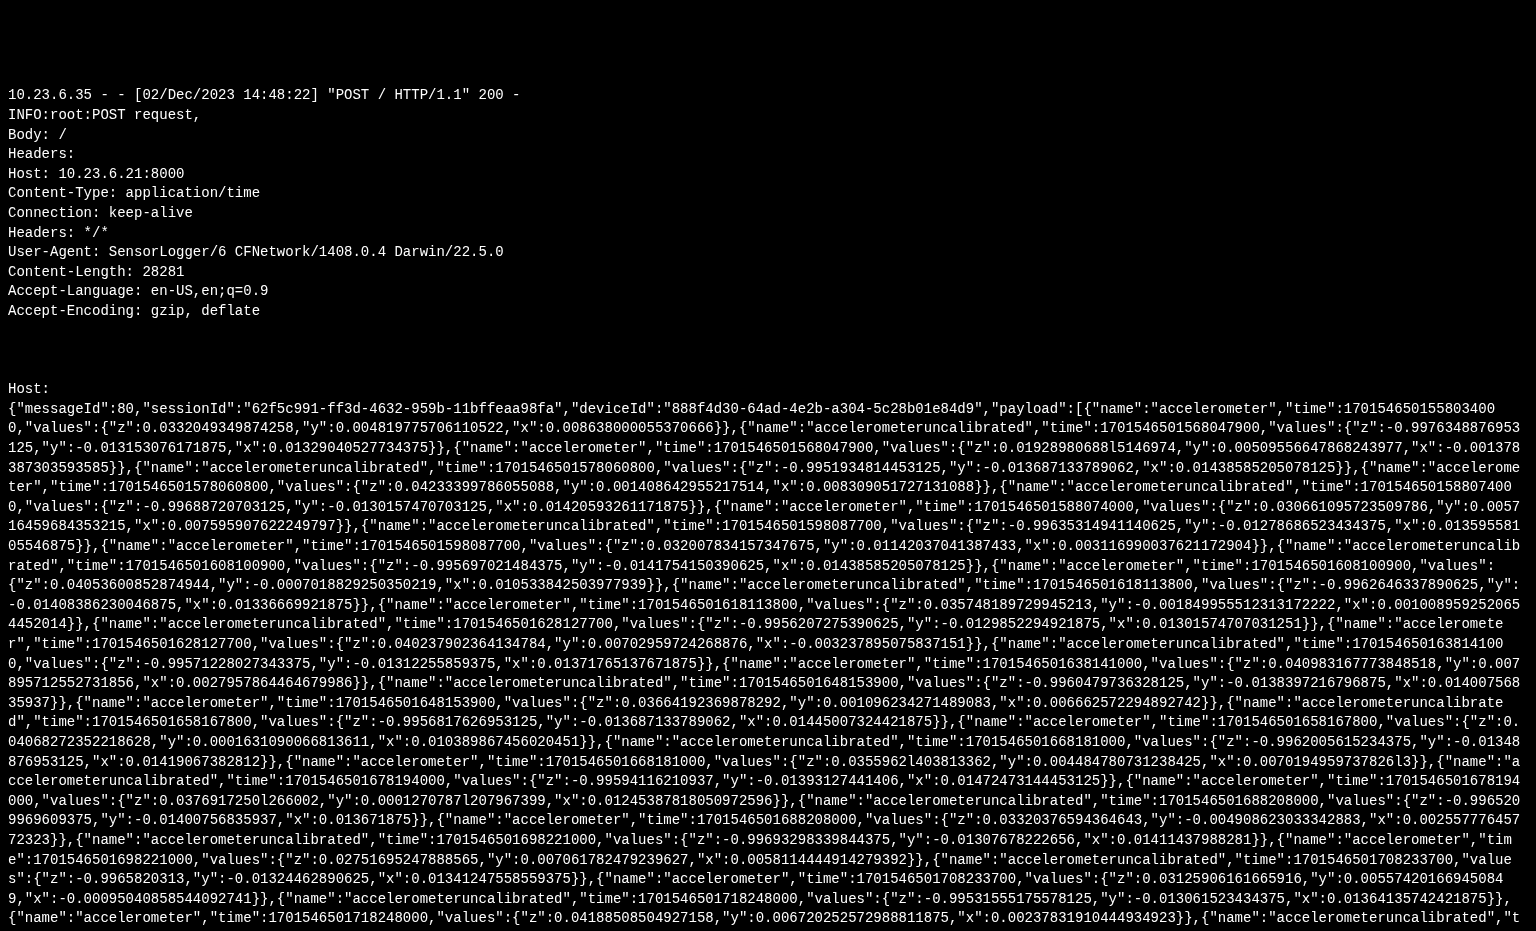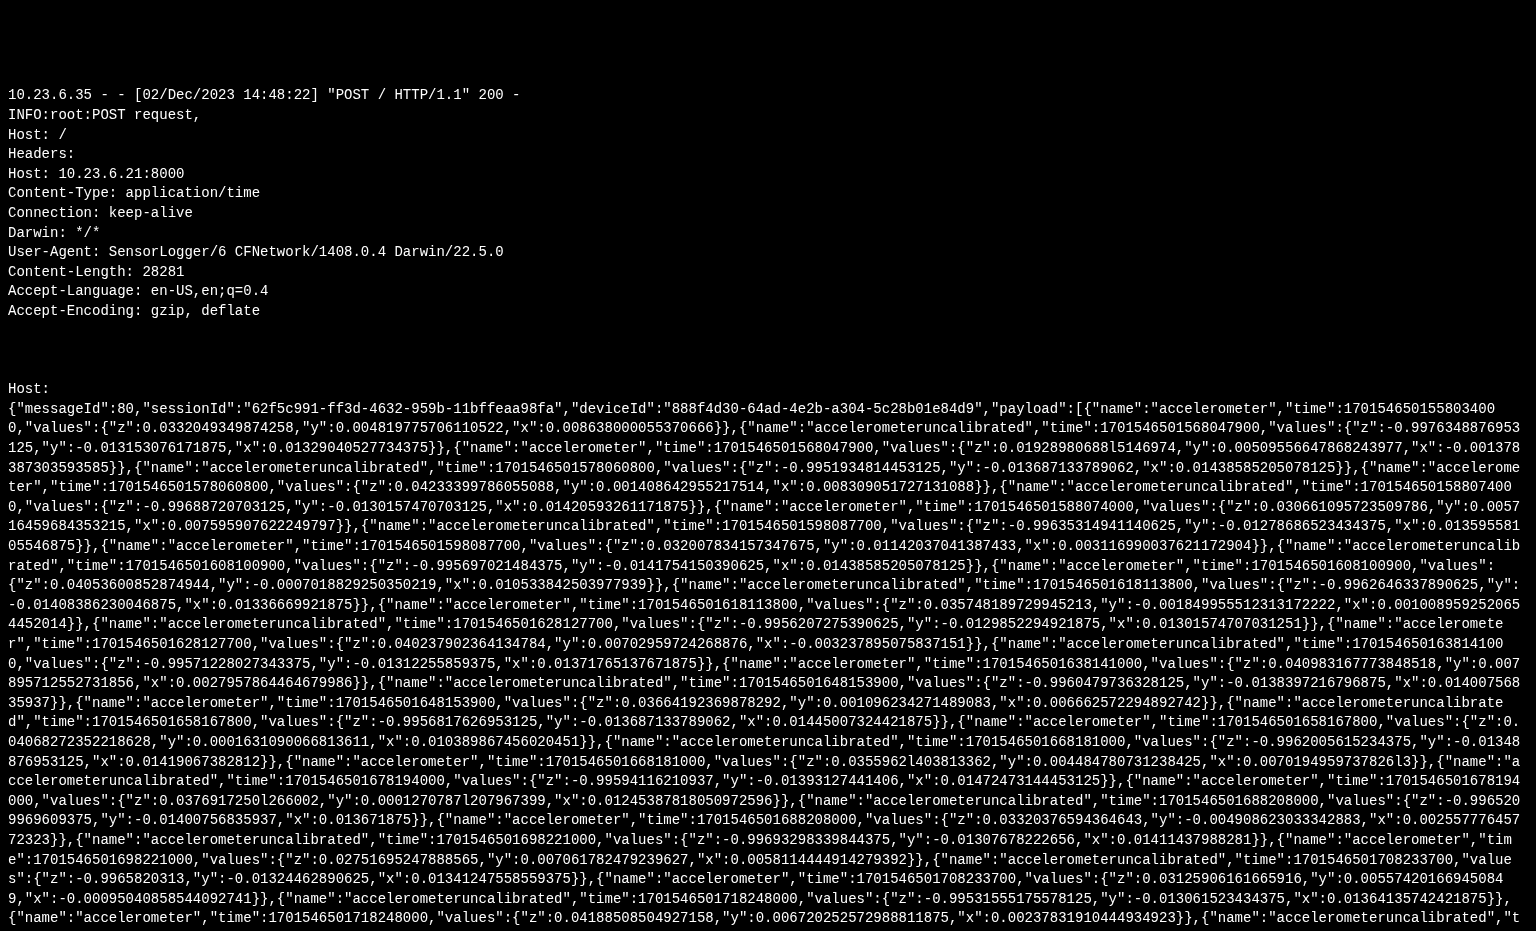--- a/index.html
+++ b/index.html
@@ -26,29 +26,29 @@
       word-break: break-all;
     }
   </style>
 </head>
 <body>
 
 
 
 <div class="log-output"><span>10.23.6.35 - - [02/Dec/2023 14:48:22] "POST / HTTP/1.1" 200 -</span>
 <span>INFO:root:POST request,</span>
-<span>Host: /</span>
+<span>Body: /</span>
 <span>Headers:</span>
 <span>Host: 10.23.6.21:8000</span>
 <span>Content-Type: application/time</span>
 <span>Connection: keep-alive</span>
-<span>Darwin: */*</span>
+<span>Headers: */*</span>
 <span>User-Agent: SensorLogger/6 CFNetwork/1408.0.4 Darwin/22.5.0</span>
 <span>Content-Length: 28281</span>
-<span>Accept-Language: en-US,en;q=0.4</span>
+<span>Accept-Language: en-US,en;q=0.9</span>
 <span>Accept-Encoding: gzip, deflate</span>
 
 
 
 <span>Host:</span>
 <span>{"messageId":80,"sessionId":"62f5c991-ff3d-4632-959b-11bffeaa98fa","deviceId":"888f4d30-64ad-4e2b-a304-5c28b01e84d9","payload":[{"name":"accelerometer","time":1701546501558034000,"values":{"z":0.0332049349874258,"y":0.004819775706110522,"x":0.008638000055370666}},{"name":"accelerometeruncalibrated","time":1701546501568047900,"values":{"z":-0.9976348876953125,"y":-0.013153076171875,"x":0.01329040527734375}},{"name":"accelerometer","time":1701546501568047900,"values":{"z":0.01928980688l5146974,"y":0.00509556647868243977,"x":-0.001378387303593585}},{"name":"accelerometeruncalibrated","time":1701546501578060800,"values":{"z":-0.9951934814453125,"y":-0.013687133789062,"x":0.01438585205078125}},{"name":"accelerometer","time":1701546501578060800,"values":{"z":0.04233399786055088,"y":0.001408642955217514,"x":0.008309051727131088}},{"name":"accelerometeruncalibrated","time":1701546501588074000,"values":{"z":-0.99688720703125,"y":-0.0130157470703125,"x":0.01420593261171875}},{"name":"accelerometer","time":1701546501588074000,"values":{"z":0.030661095723509786,"y":0.005716459684353215,"x":0.007595907622249797}},{"name":"accelerometeruncalibrated","time":1701546501598087700,"values":{"z":-0.99635314941140625,"y":-0.01278686523434375,"x":0.01359558105546875}},{"name":"accelerometer","time":1701546501598087700,"values":{"z":0.032007834157347675,"y":0.01142037041387433,"x":0.003116990037621172904}},{"name":"accelerometeruncalibrated","time":1701546501608100900,"values":{"z":-0.995697021484375,"y":-0.0141754150390625,"x":0.01438585205078125}},{"name":"accelerometer","time":1701546501608100900,"values":{"z":0.04053600852874944,"y":-0.0007018829250350219,"x":0.010533842503977939}},{"name":"accelerometeruncalibrated","time":1701546501618113800,"values":{"z":-0.9962646337890625,"y":-0.01408386230046875,"x":0.01336669921875}},{"name":"accelerometer","time":1701546501618113800,"values":{"z":0.035748189729945213,"y":-0.001849955512313172222,"x":0.0010089592520654452014}},{"name":"accelerometeruncalibrated","time":1701546501628127700,"values":{"z":-0.9956207275390625,"y":-0.0129852294921875,"x":0.01301574707031251}},{"name":"accelerometer","time":1701546501628127700,"values":{"z":0.040237902364134784,"y":0.00702959724268876,"x":-0.003237895075837151}},{"name":"accelerometeruncalibrated","time":1701546501638141000,"values":{"z":-0.99571228027343375,"y":-0.01312255859375,"x":0.01371765137671875}},{"name":"accelerometer","time":1701546501638141000,"values":{"z":0.040983167773848518,"y":0.007895712552731856,"x":0.0027957864464679986}},{"name":"accelerometeruncalibrated","time":1701546501648153900,"values":{"z":-0.9960479736328125,"y":-0.0138397216796875,"x":0.01400756835937}},{"name":"accelerometer","time":1701546501648153900,"values":{"z":0.03664192369878292,"y":0.001096234271489083,"x":0.006662572294892742}},{"name":"accelerometeruncalibrated","time":1701546501658167800,"values":{"z":-0.9956817626953125,"y":-0.013687133789062,"x":0.01445007324421875}},{"name":"accelerometer","time":1701546501658167800,"values":{"z":0.04068272352218628,"y":0.0001631090066813611,"x":0.010389867456020451}},{"name":"accelerometeruncalibrated","time":1701546501668181000,"values":{"z":-0.9962005615234375,"y":-0.01348876953125,"x":0.01419067382812}},{"name":"accelerometer","time":1701546501668181000,"values":{"z":0.0355962l403813362,"y":0.004484780731238425,"x":0.0070194959737826l3}},{"name":"accelerometeruncalibrated","time":1701546501678194000,"values":{"z":-0.99594116210937,"y":-0.01393127441406,"x":0.01472473144453125}},{"name":"accelerometer","time":1701546501678194000,"values":{"z":0.0376917250l266002,"y":0.0001270787l207967399,"x":0.01245387818050972596}},{"name":"accelerometeruncalibrated","time":1701546501688208000,"values":{"z":-0.9965209969609375,"y":-0.01400756835937,"x":0.013671875}},{"name":"accelerometer","time":1701546501688208000,"values":{"z":0.03320376594364643,"y":-0.004908623033342883,"x":0.00255777645772323}},{"name":"accelerometeruncalibrated","time":1701546501698221000,"values":{"z":-0.99693298339844375,"y":-0.01307678222656,"x":0.01411437988281}},{"name":"accelerometer","time":1701546501698221000,"values":{"z":0.02751695247888565,"y":0.007061782479239627,"x":0.0058114444914279392}},{"name":"accelerometeruncalibrated","time":1701546501708233700,"values":{"z":-0.9965820313,"y":-0.01324462890625,"x":0.01341247558559375}},{"name":"accelerometer","time":1701546501708233700,"values":{"z":0.03125906161665916,"y":0.005574201669450849,"x":-0.00095040858544092741}},{"name":"accelerometeruncalibrated","time":1701546501718248000,"values":{"z":-0.99531555175578125,"y":-0.013061523434375,"x":0.01364135742421875}},{"name":"accelerometer","time":1701546501718248000,"values":{"z":0.04188508504927158,"y":0.006720252572988811875,"x":0.00237831910444934923}},{"name":"accelerometeruncalibrated","time":1701546501728260900,"values":{"z":-0.99566650390625,"y":-0.01354980468875,"x":0.01437377929296875}},{"name":"accelerometer","time":1701546501728260900,"values":{"z":0.0423328288167151,"y":0.004768721372308209,"x":0.00859272750671952}},{"name":"accelerometeruncalibrated","time":1701546501738274800,"values":{"z":-0.99658325l953125,"y":-0.01368713378906,"x":0.01380920141015625}},{"name":"accelerometer","time":1701546501738274800,"values":{"z":0.03111059305667877,"y":-0.0004003152960445732,"x":0.00662285220585763}},{"name":"accelerometeruncalibrated","time":1701546501748288000,"values":{"z":-0.996368408203125,"y":-0.014053447265625,"x":0.01412963867718751}},{"name":"accelerometer","time":1701546501748288000,"values":{"z":0.03l41103730797674,"y":-0.001478064062772318,"x":0.008989989710606247}},{"name":"accelerometeruncalibrated","time":1701546501758300700,"values":{"z":-0.996278076171875,"y":-0.0138244628906,"x":0.01400756835937}},{"name":"accelerometer","time":1701546501758300700,"values":{"z":0.03185878105754776,"y":-0.0001878050652393432,"x":0.006223057499621063}},{"name":"accelerometeruncalibrated","time":1701546501768315000,"values":{"z":-0.996292114258125,"y":-0.013916015625,"x":0.01377868652334375}},{"name":"accelerometer","time":1701546501768315000,"values":{"z":0.0352998614400652,"y":-0.0003007892517178503,"x":0.005309623315976932}},{"name":"accelerometeruncalibrated","time":1701546501778328000,"values":{"z":-0.99664306640625,"y":-0.01388549804687,"x":0.01361083984375}},{"name":"accelerometer","time":1701546501778328000,"values":{"z":0.0324567469686262697,"y":-0.00120512887290627891,"x":0.003344478989l596883}},{"name":"accelerometeruncalibrated","time":1701546501788340700,"values":{"z":-0.99623107910l5625,"y":-0.013320922859515625,"x":0.01396179199218875}},{"name":"accelerometer","time":1701546501788340700,"values":{"z":0.03350537923872471,"y":0.005346950518526137,"x":0.004030095766298473}},{"name":"accelerometeruncalibrated","time":1701546501798355000,"values":{"z":-0.99592590332031,"y":-0.01353454589844,"x":0.0142669677734375}},{"name":"accelerometer","time":1701546501798355000,"valu</span></div>
 
 
 
 

